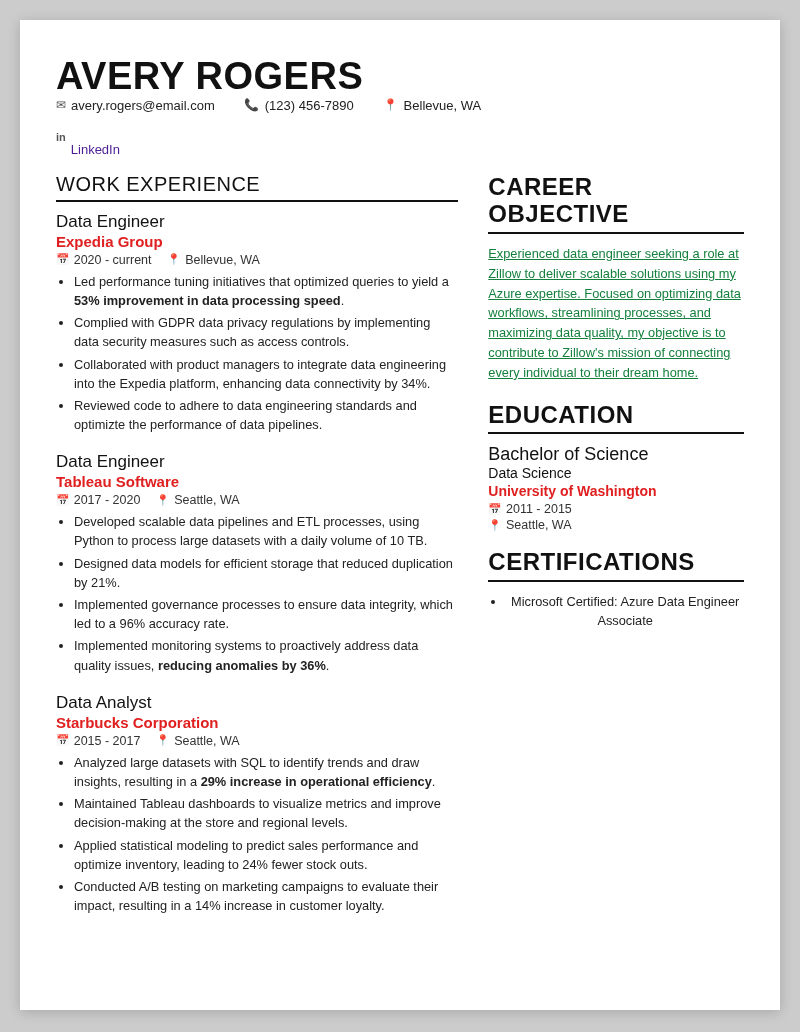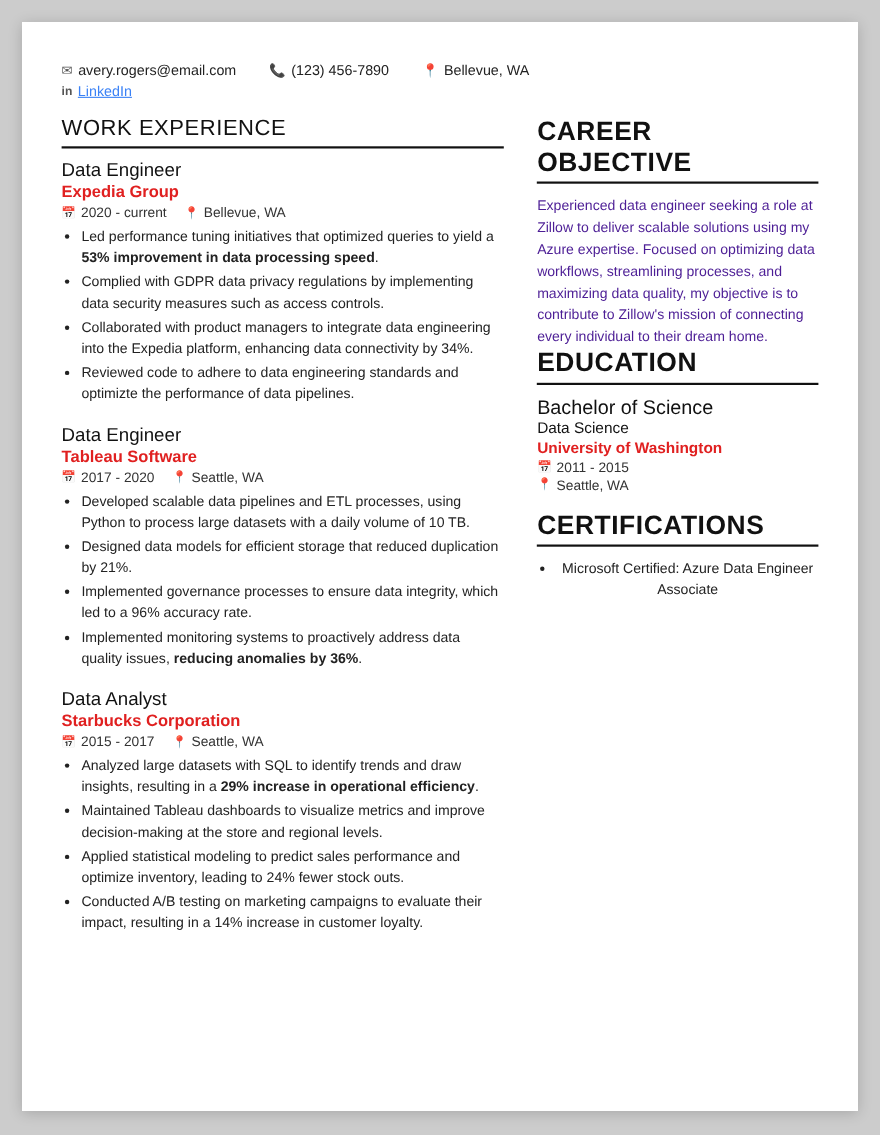--- a/index.html
+++ b/index.html
@@ -44,23 +44,23 @@
     .header-contacts .contact-item {
       display: flex;
       align-items: center;
       gap: 5px;
     }
     .contact-icon {
       font-size: 12px;
       color: #555;
     }
     .linkedin-link {
-      color: #3b82f6;
-      text-decoration: underline;
+      color: #4c1d95;
       cursor: pointer;
+      margin-top: 25px;
     }
     
     .main-layout {
       display: flex;
       gap: 30px;
       margin-top: 16px;
     }
     .left-col {
       flex: 1.18;
       min-width: 0;
@@ -125,22 +125,24 @@
     }
     .job-bullets li {
       margin-bottom: 3px;
     }
     b, strong {
       font-weight: 700;
     }
     
     .career-objective-text {
       font-size: 12.8px;
-      color: #4c1d95;
+      color: #15803d;
       line-height: 1.55;
+      margin-bottom: 18px;
+      text-decoration: underline;
     }
     .edu-degree {
       font-size: 18px;
       font-weight: 400;
       color: #111;
       margin-bottom: 0;
     }
     .edu-field {
       font-size: 14px;
       font-weight: 400;
@@ -186,20 +188,21 @@
       margin-top: 0;
       line-height: 1.15;
     }
   </style>
 </head>
 <body>
 
 <div class="resume">
 
   <div>
+    <div class="header-name">AVERY ROGERS</div>
     <div class="header-contacts">
       <div class="contact-item">
         <span class="contact-icon">✉</span>
         <span>avery.rogers@email.com</span>
       </div>
       <div class="contact-item">
         <span class="contact-icon">📞</span>
         <span>(123) 456-7890</span>
       </div>
       <div class="contact-item">

